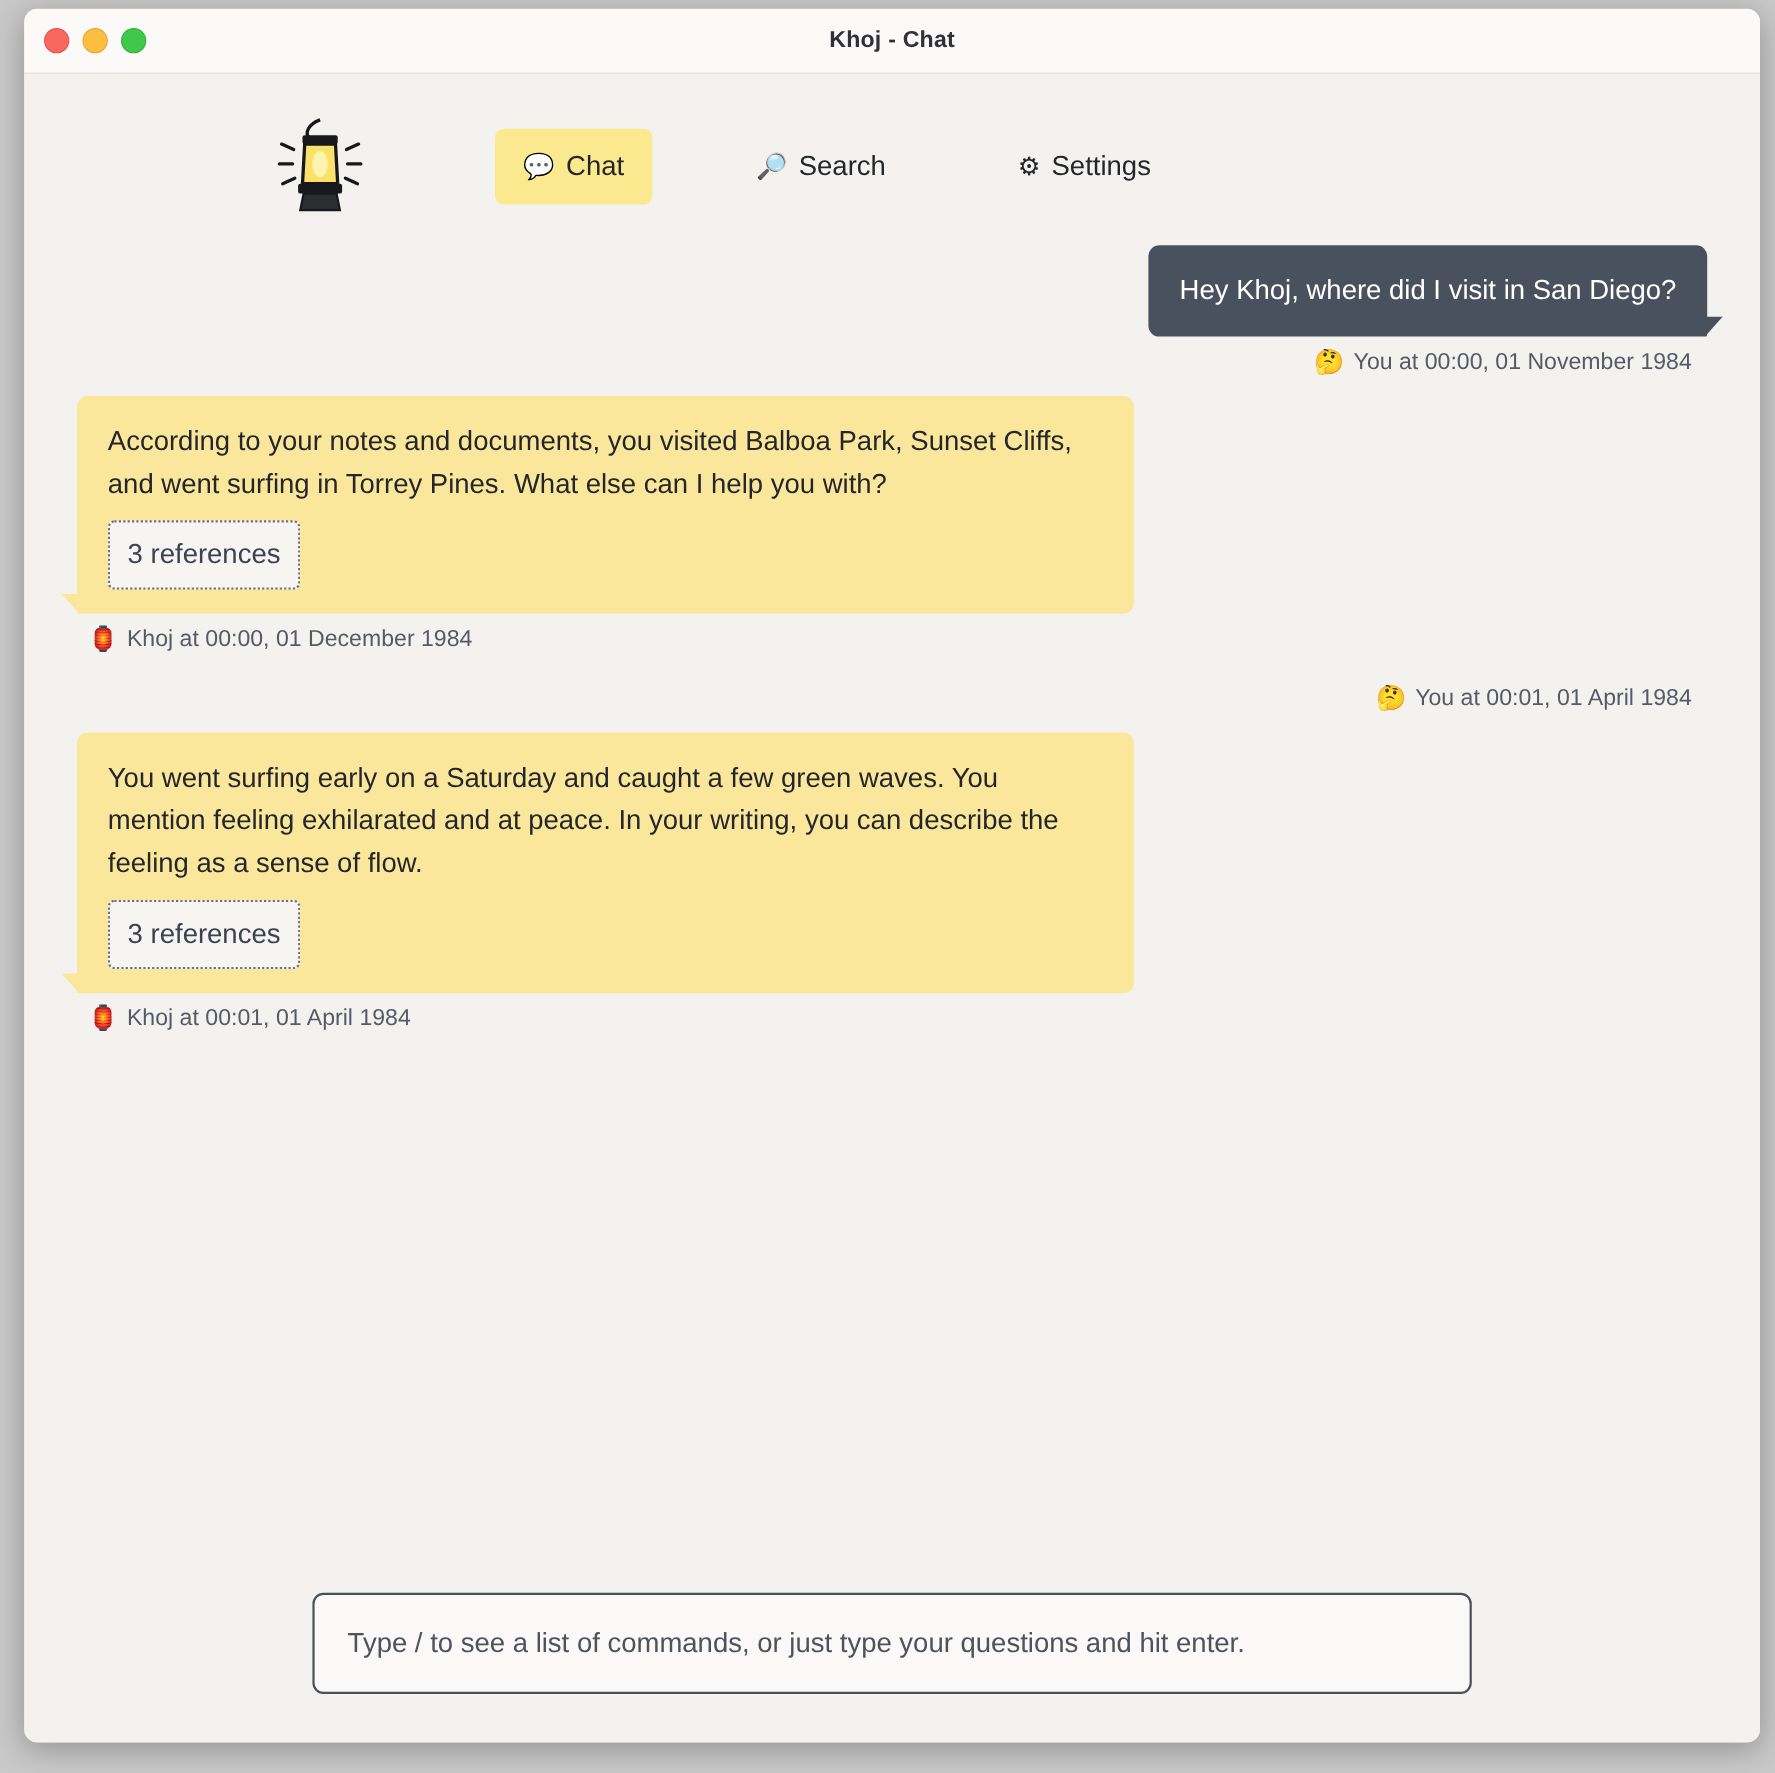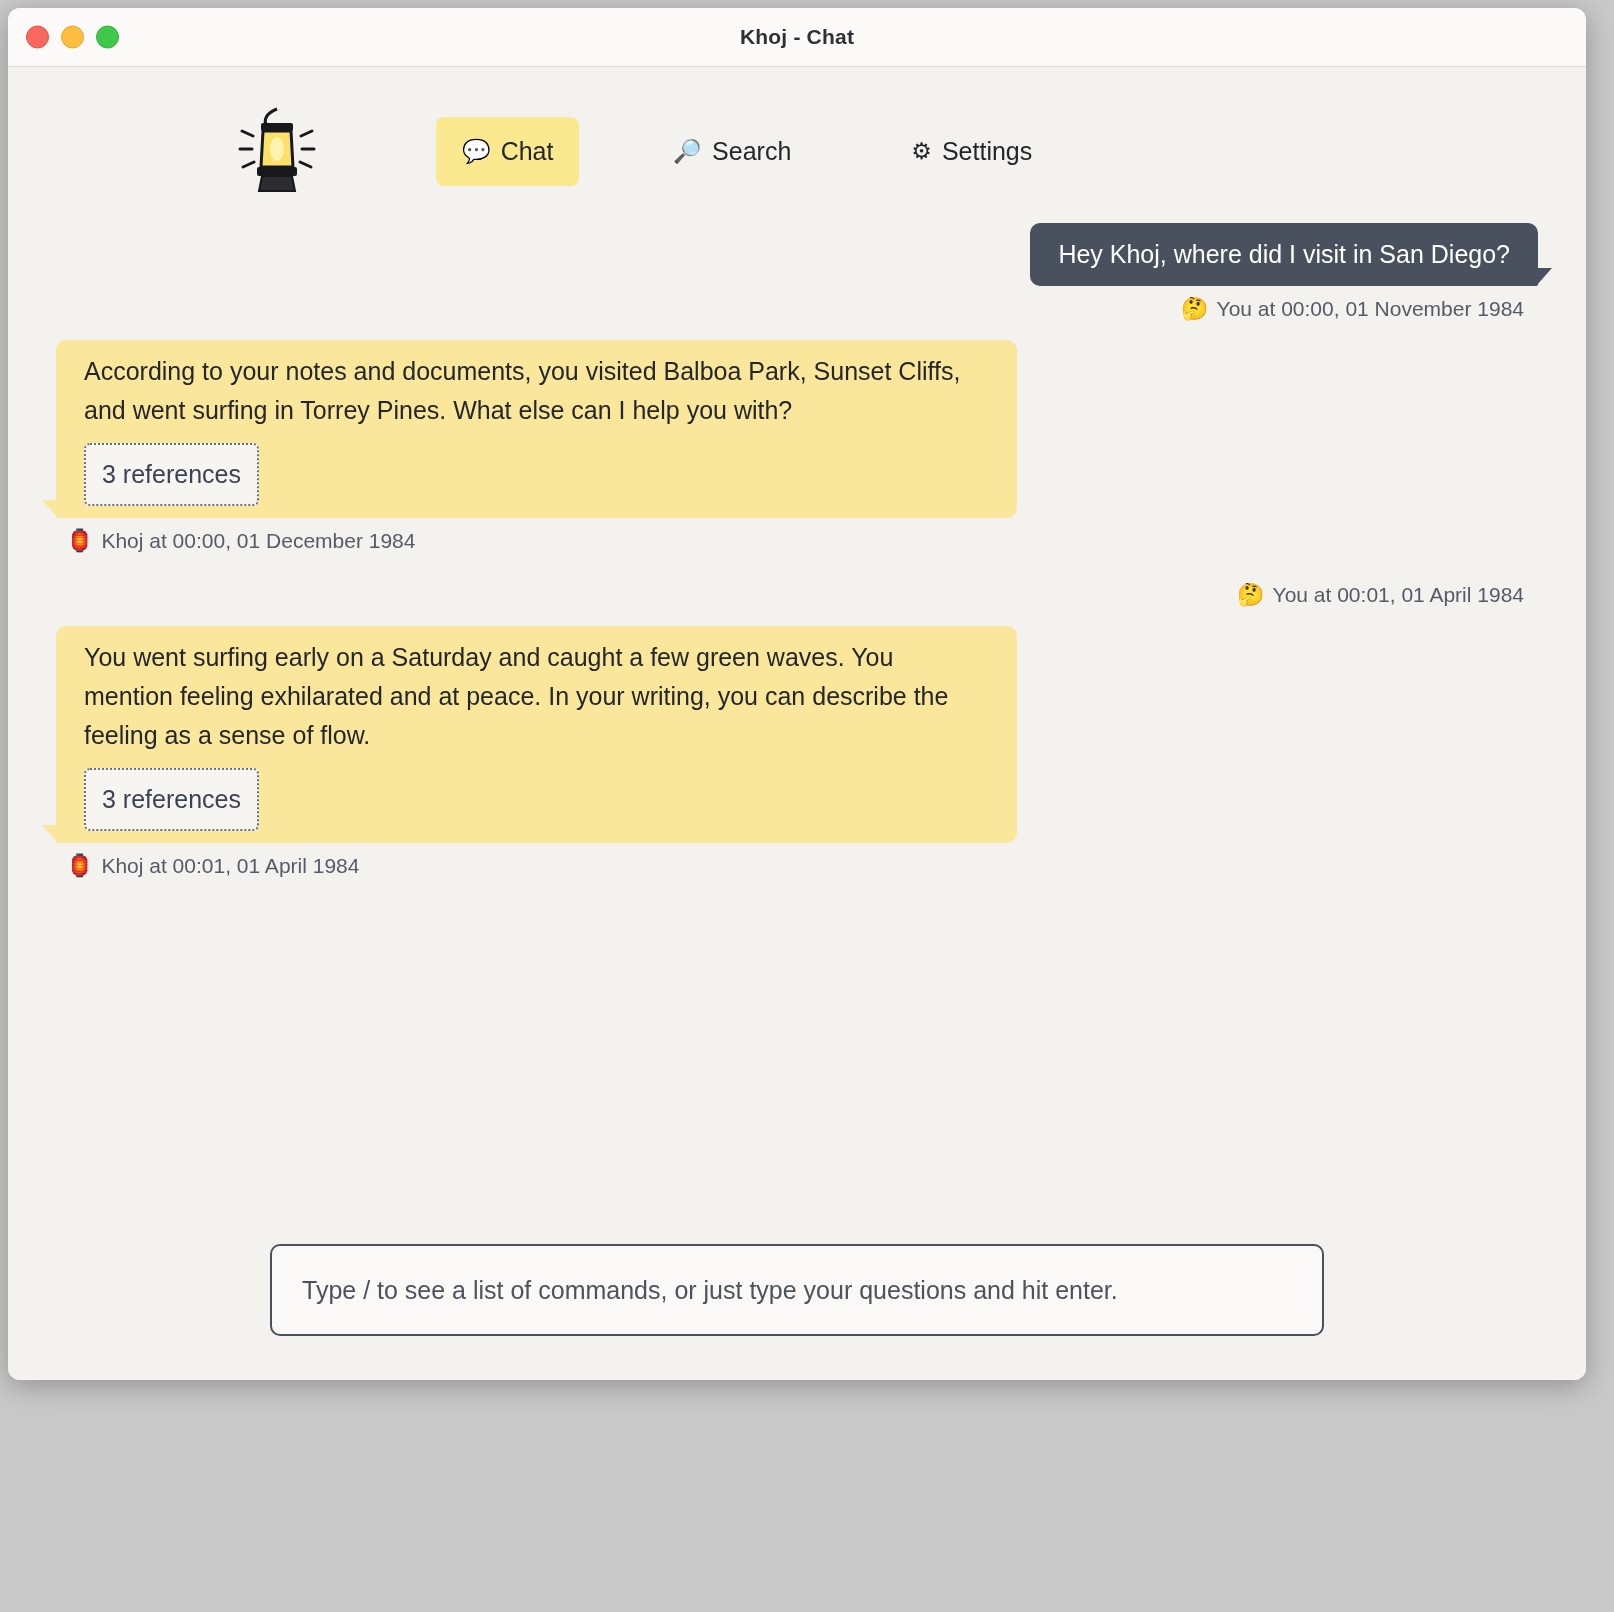--- a/index.html
+++ b/index.html
@@ -8,24 +8,24 @@
     background: #c9c9c9;
     font-family: "Liberation Sans", sans-serif;
   }
   body {
     width: 1614px;
     height: 1612px;
     overflow: hidden;
   }
   .window {
     position: absolute;
-    left: 8px;
+    left: 22px;
     top: 8px;
     width: 1578px;
-    height: 1372px;
+    height: 1576px;
     background: #f4f2ef;
     border-radius: 12px;
     box-shadow: 0 6px 28px rgba(0,0,0,0.28);
     overflow: hidden;
     display: flex;
     flex-direction: column;
   }
   .titlebar {
     height: 58px;
     min-height: 58px;
@@ -124,21 +124,21 @@
     display: flex;
     flex-direction: column;
     margin-bottom: 18px;
   }
   .msg-row.user { align-items: flex-end; }
   .msg-row.khoj { align-items: flex-start; }
 
   .bubble {
     position: relative;
     max-width: 905px;
-    padding: 12px 28px;
+    padding: 22px 28px;
     font-size: 25px;
     line-height: 1.55;
     border-radius: 10px;
   }
   .bubble.user {
     background: #4a515e;
     color: #ffffff;
     border-radius: 10px 10px 2px 10px;
   }
   .bubble.user::after {

